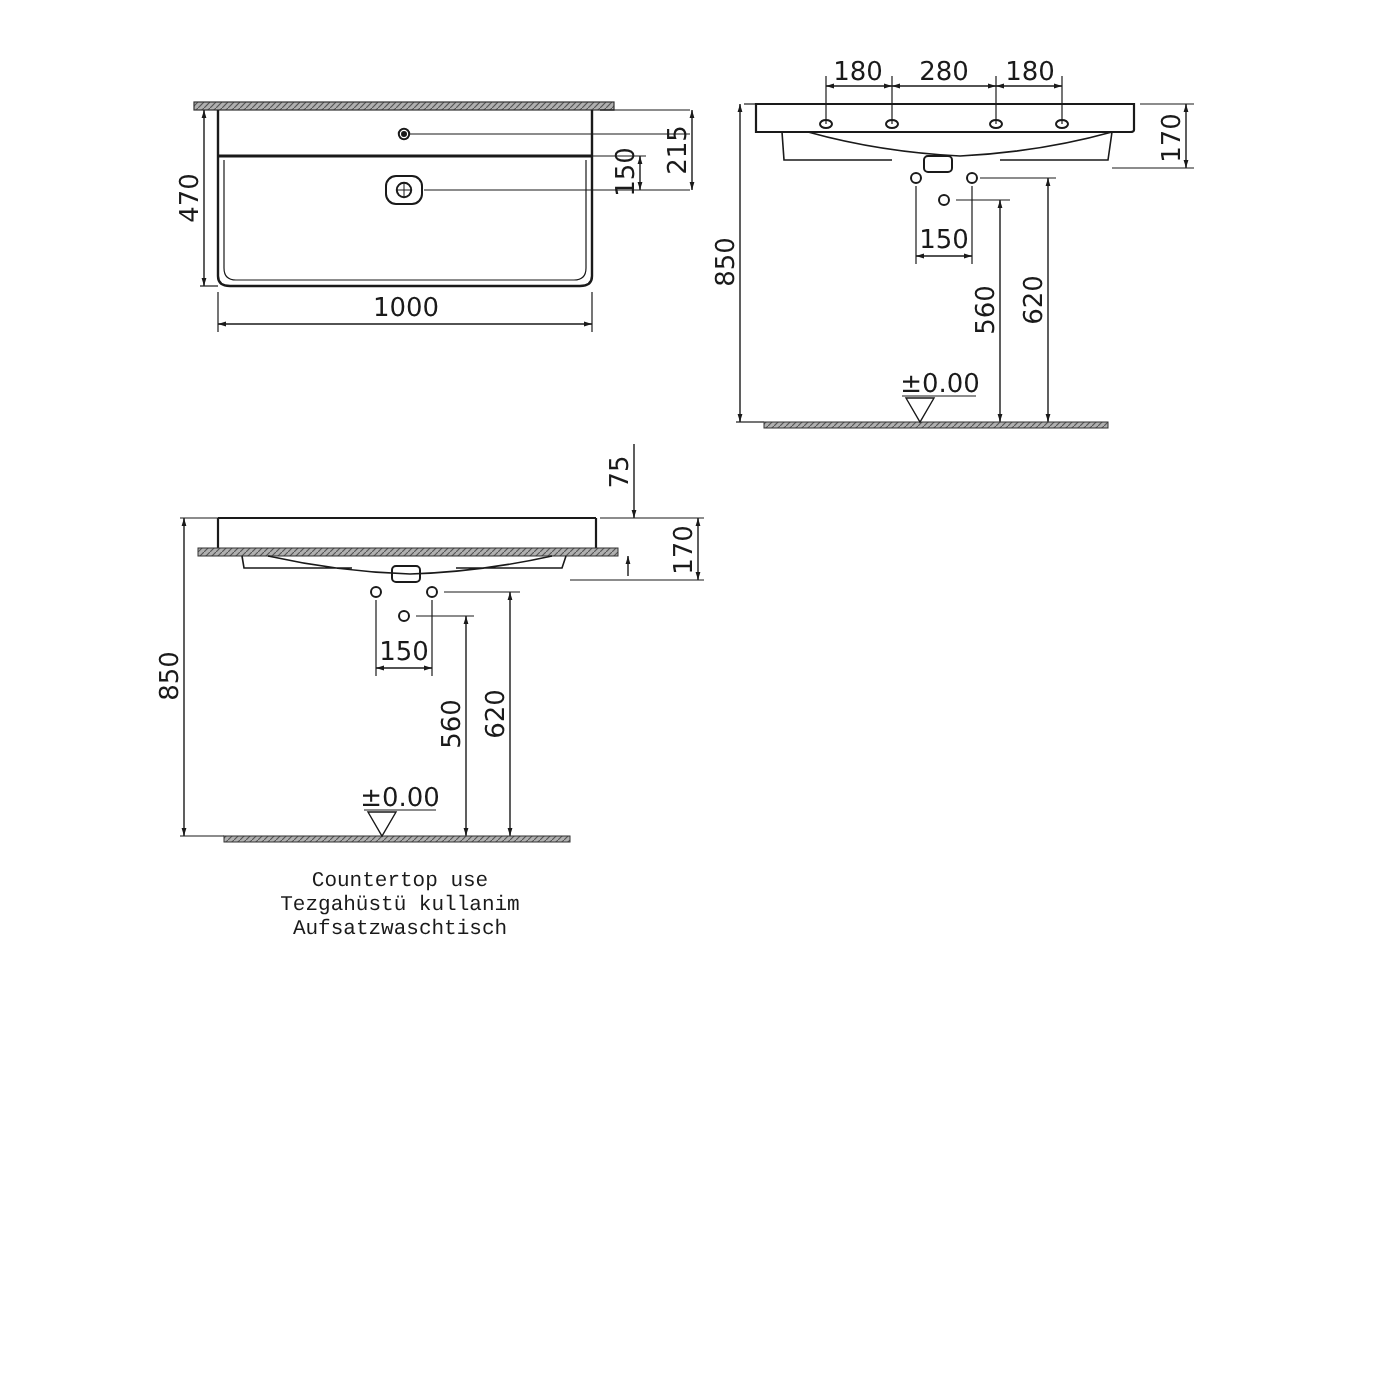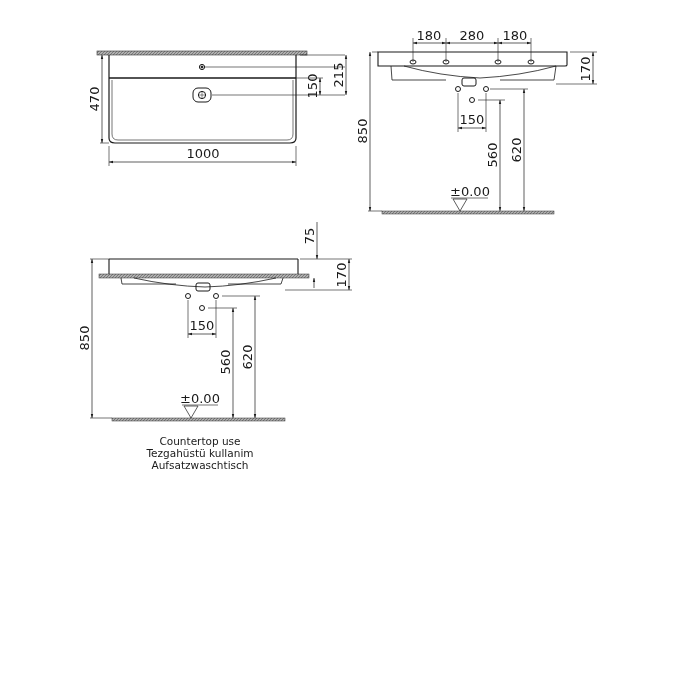--- a/index.html
+++ b/index.html
@@ -1,20 +1,20 @@
 <!DOCTYPE html>
 <html><head>
 <meta charset="utf-8">
 <style>
   html, body { margin:0; padding:0; background:#ffffff; }
   body { width:700px; height:700px; position:relative; overflow:hidden; font-family:"DejaVu Sans", sans-serif; }
   #drawing { position:absolute; left:0; top:0; width:700px; height:700px; }
   .dim { font-family:"DejaVu Sans", sans-serif; font-size:13px; fill:#1a1a1a; }
   .caption { position:absolute; left:120px; top:435px; width:160px; text-align:center; font-family:"DejaVu Sans", sans-serif; font-size:10.5px; line-height:12px; color:#1a1a1a; }
-  .caption div { white-space:nowrap; }
+  .caption div { white-space:nowrap;font-family:Liberation Mono, monospace; }
 </style>
 </head>
 <body>
 
 <svg id="drawing" viewBox="0 0 700 700" xmlns="http://www.w3.org/2000/svg">
   <defs>
     <pattern id="hatch" width="3" height="3" patternUnits="userSpaceOnUse">
       <rect width="3" height="3" fill="#b0b0b0"></rect>
       <path d="M0,3 L3,0" stroke="#555" stroke-width="0.6"></path>
     </pattern>

